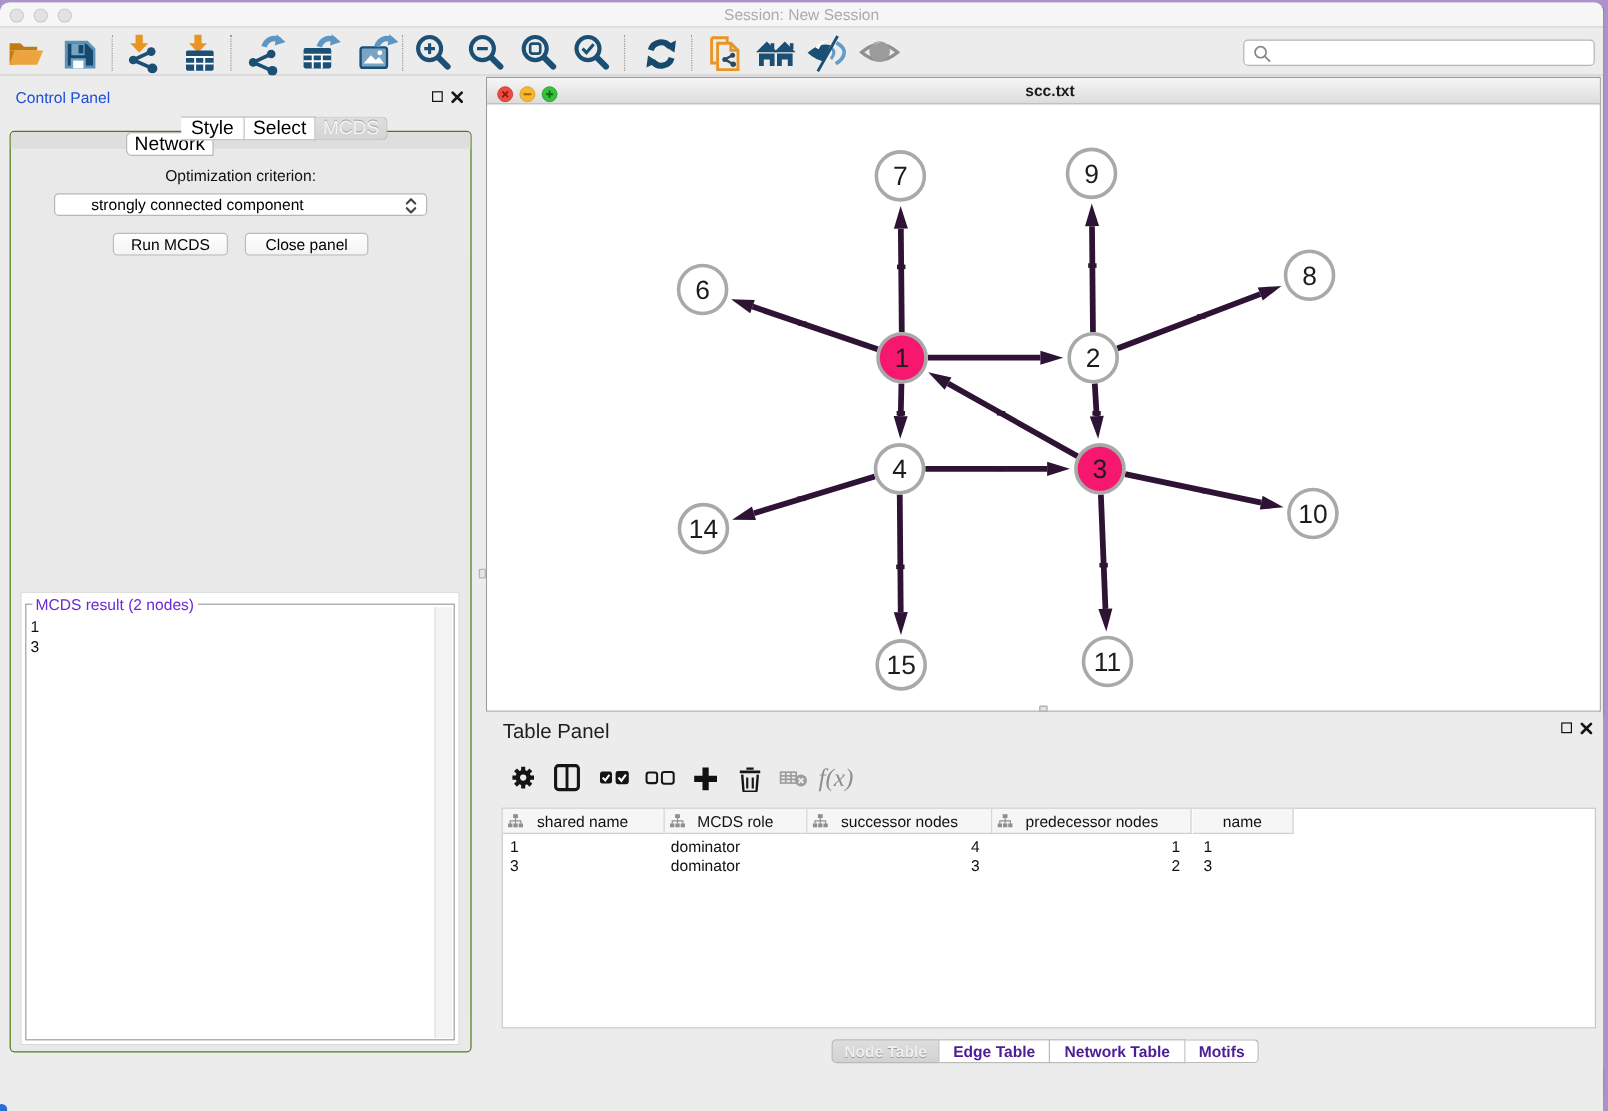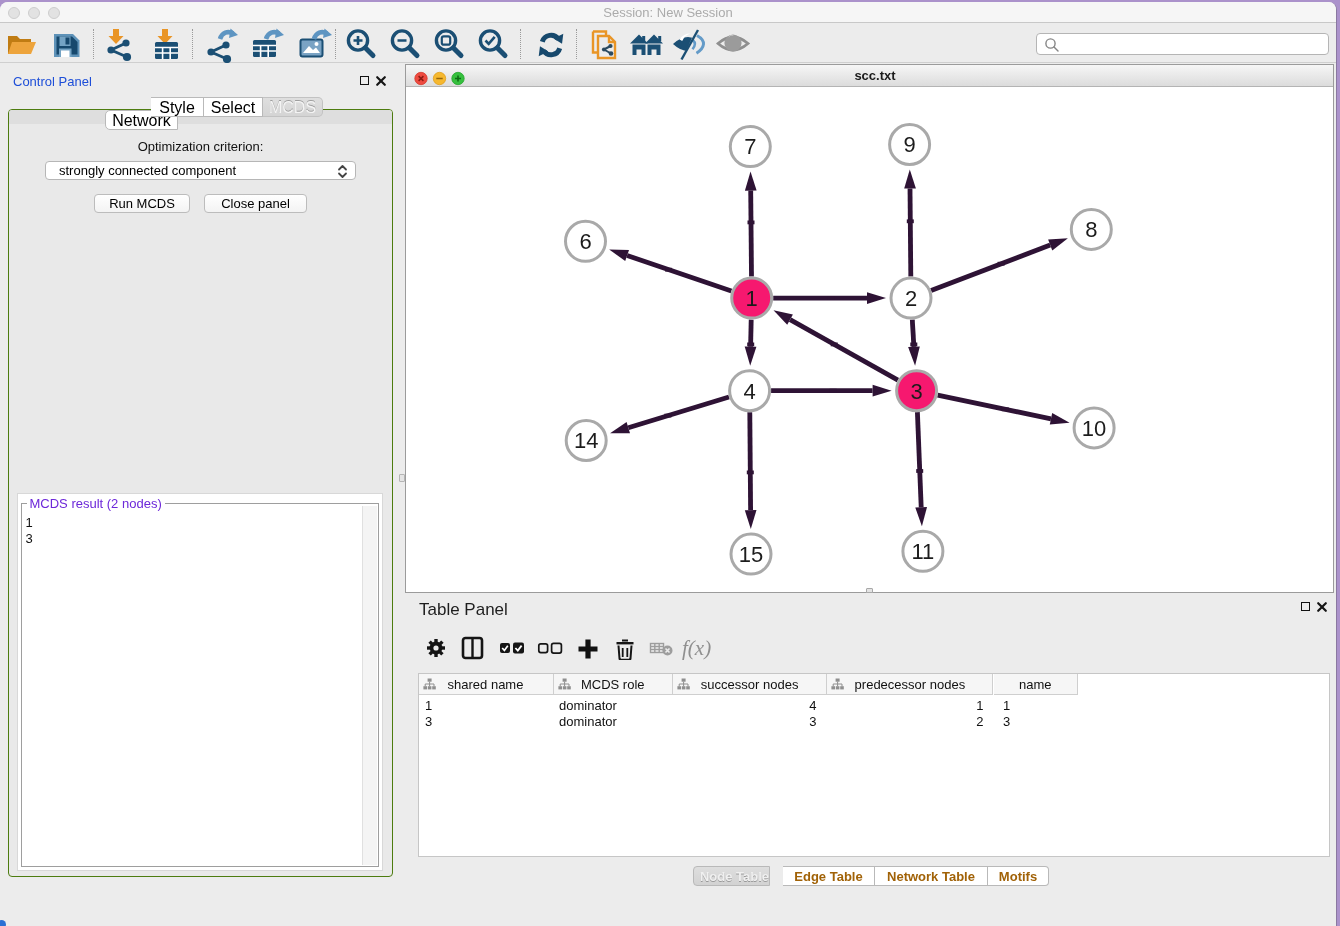--- a/index.html
+++ b/index.html
@@ -30,21 +30,21 @@
   .tab { position:absolute; top:0; height:20px; z-index:3; line-height:20px; text-align:center;
     background:#fff; border:1px solid #b9b9b9; color:#000; }
   .tab.sel { background:linear-gradient(#dfdfdf,#d4d4d4); color:#f4f4f4;
     text-shadow:0 -1px 0 #9e9e9e; }
   #mcdspanel { position:absolute; left:8px; top:45px; width:385px; height:768px;
     background:#e9e9e9; border:1px solid #4d7c0f; border-radius:4px; }
   #optlabel { position:absolute; left:0; top:29px; width:100%; text-align:center;
      font-size:13px; color:#111; }
   #dropdown { position:absolute; left:36px; top:51px; width:311px; height:19px;
      background:#fff; border:1px solid #b6b6b6; border-radius:4px;
-     font-size:13px; line-height:17px; padding-left:13px; color:#000; }
+     font-size:13px; line-height:17px; padding-left:30px; color:#000; }
   .btn { position:absolute; height:19px; background:linear-gradient(#ffffff,#f3f3f3);
      border:1px solid #bcbcbc; border-radius:4px; font-size:13px; text-align:center;
      line-height:17px; color:#000; }
   #resultbox { position:absolute; left:7.5px; top:382.5px; width:366.5px; height:378px;
      background:#fff; border:1px solid #d8d8d8; }
   #resultborder { position:absolute; left:3px; top:9px; right:3px; bottom:3px;
      border:1px solid #9e9e9e; }
   #resultlabel { position:absolute; left:9px; top:2px; background:#fff;
      font-size:13px; color:#6d28d9; padding:0 3px; }
   #resulttext { position:absolute; left:8px; top:21px; font-size:13px; color:#111; line-height:16px; }
@@ -62,21 +62,21 @@
     background:#ececec; }
   #tp-title { position:absolute; left:17px; top:3px; font-size:17px; color:#1e1e1e; }
   #ttable { position:absolute; left:15.5px; top:76px; width:912px; height:184px;
     background:#ffffff; border:1px solid #c6c6c6; }
   .thcell { position:absolute; top:0; height:21px; background:#f6f6f6;
     border-right:1px solid #cfcfcf; border-bottom:1px solid #cfcfcf;
     font-size:13px; text-align:center; line-height:21px; color:#111; }
   .tdata { position:absolute; font-size:13px; color:#111; }
   .btab { position:absolute; top:0; height:20px; background:#fff;
     border:1px solid #b9b9b9; font-size:13px; font-weight:700; text-align:center;
-    line-height:19px; color:#a16207; }
+    line-height:19px; color:#4c1d95; }
   
   #statusbar { position:absolute; left:0; top:886px; width:1337px; height:36px;
     background:#ececec; border-top:1px solid #c6c6c6; }
   #listbtn { position:absolute; left:12px; top:9px; width:25px; height:20px;
     background:#f2f2f2; border:1px solid #a9a9a9; }
   #membtn { position:absolute; right:15px; top:9px; width:64px; height:21px;
     background:#fdfdfd; border:1px solid #b9b9b9; border-radius:4px;
     font-size:12px; line-height:19px; text-align:center; color:#000; }
 </style>
 </head>
@@ -469,21 +469,21 @@
 <div class="tdata" style="left:140.5px;top:24px;">dominator</div>
 <div class="tdata" style="left:330px;width:68px;top:24px;text-align:right;">4</div>
 <div class="tdata" style="left:500px;width:65px;top:24px;text-align:right;">1</div>
 <div class="tdata" style="left:584.5px;top:24px;">1</div>
 <div class="tdata" style="left:6.5px;top:40px;">3</div>
 <div class="tdata" style="left:140.5px;top:40px;">dominator</div>
 <div class="tdata" style="left:330px;width:68px;top:40px;text-align:right;">3</div>
 <div class="tdata" style="left:500px;width:65px;top:40px;text-align:right;">2</div>
 <div class="tdata" style="left:584.5px;top:40px;">3</div>
     </div>
-    <div class="btab" style="left:291px;width:77px;top:269px;border-radius:4px 0 0 4px;background:linear-gradient(#dedede,#d2d2d2);color:#f0f0f0;text-shadow:0 1px 0 #999;text-align:right;">Node Table</div>
+    <div class="btab" style="left:291px;width:90px;top:269px;border-radius:4px 0 0 4px;background:linear-gradient(#dedede,#d2d2d2);color:#f0f0f0;text-shadow:0 1px 0 #999;">Node Table</div>
     <div class="btab" style="left:381px;width:92px;top:269px;border-left:none;">Edge Table</div>
     <div class="btab" style="left:473px;width:113px;top:269px;border-left:none;">Network Table</div>
     <div class="btab" style="left:586px;width:61px;top:269px;border-left:none;border-radius:0 4px 4px 0;">Motifs</div>
   </div>
 
 </div>
 
 <div style="position:absolute;left:399px;top:474px;width:6px;height:8px;background:#e4e4e4;border:1px solid #b5b5b5;border-radius:1px;z-index:5;"></div>
 <div style="position:absolute;left:866px;top:588px;width:7px;height:5px;background:#e4e4e4;border:1px solid #a8a8a8;border-radius:1px;z-index:5;"></div>
 <div style="position:absolute;left:-3px;top:920px;width:9px;height:9px;border-radius:50%;background:#2a6fd4;z-index:6;"></div>

